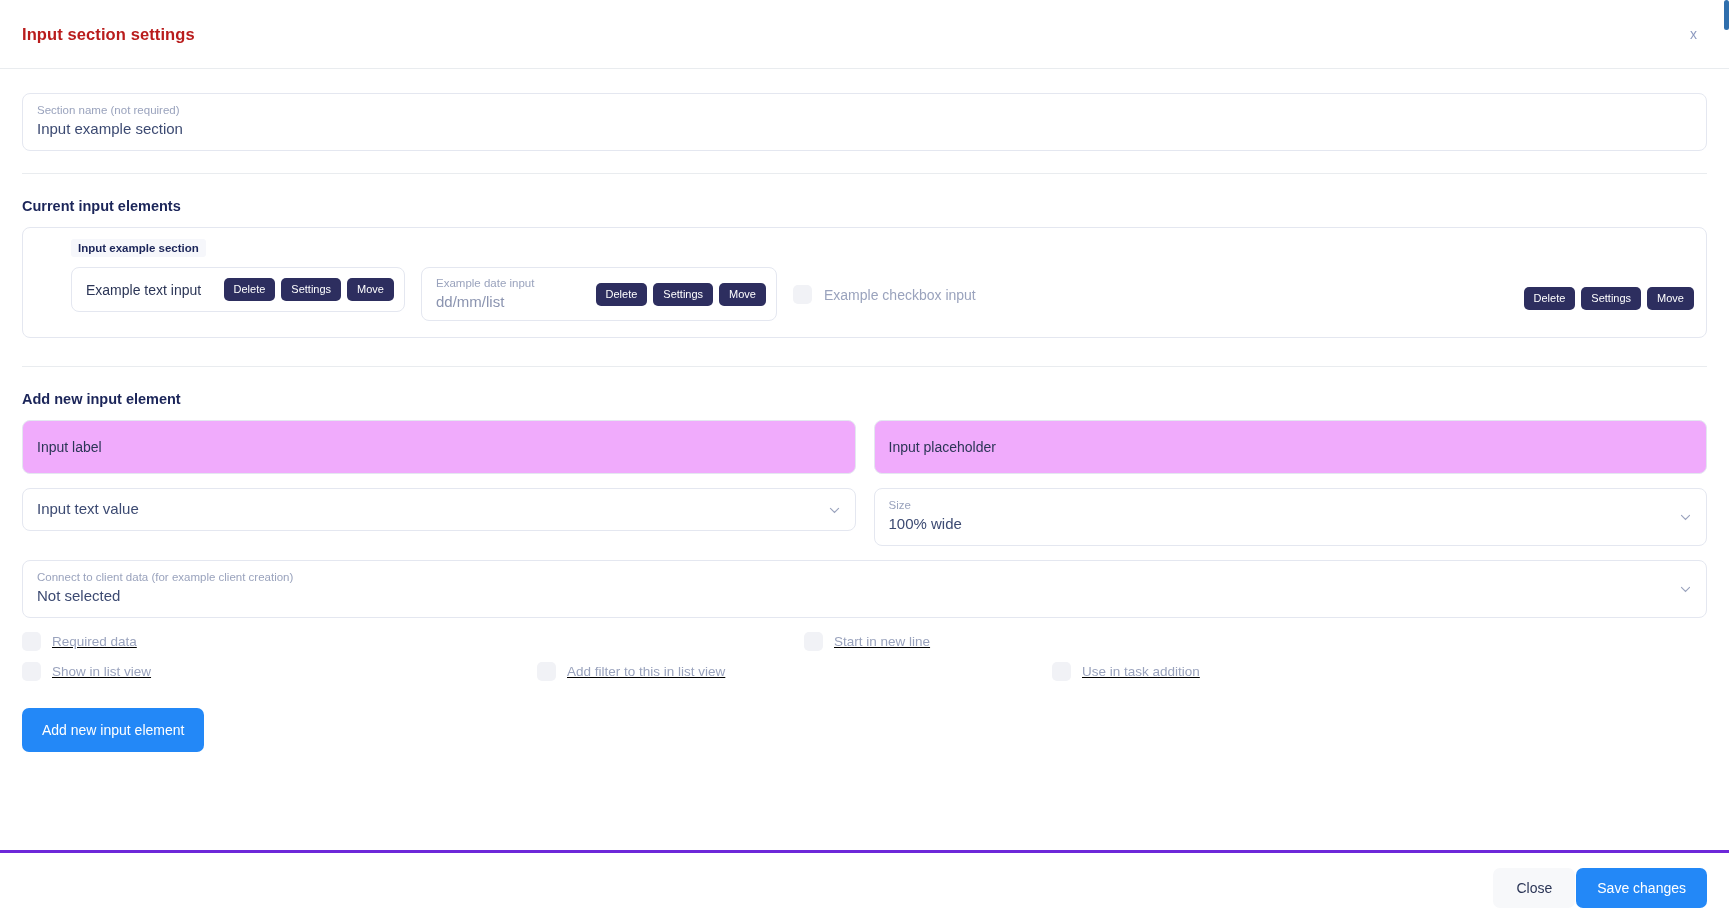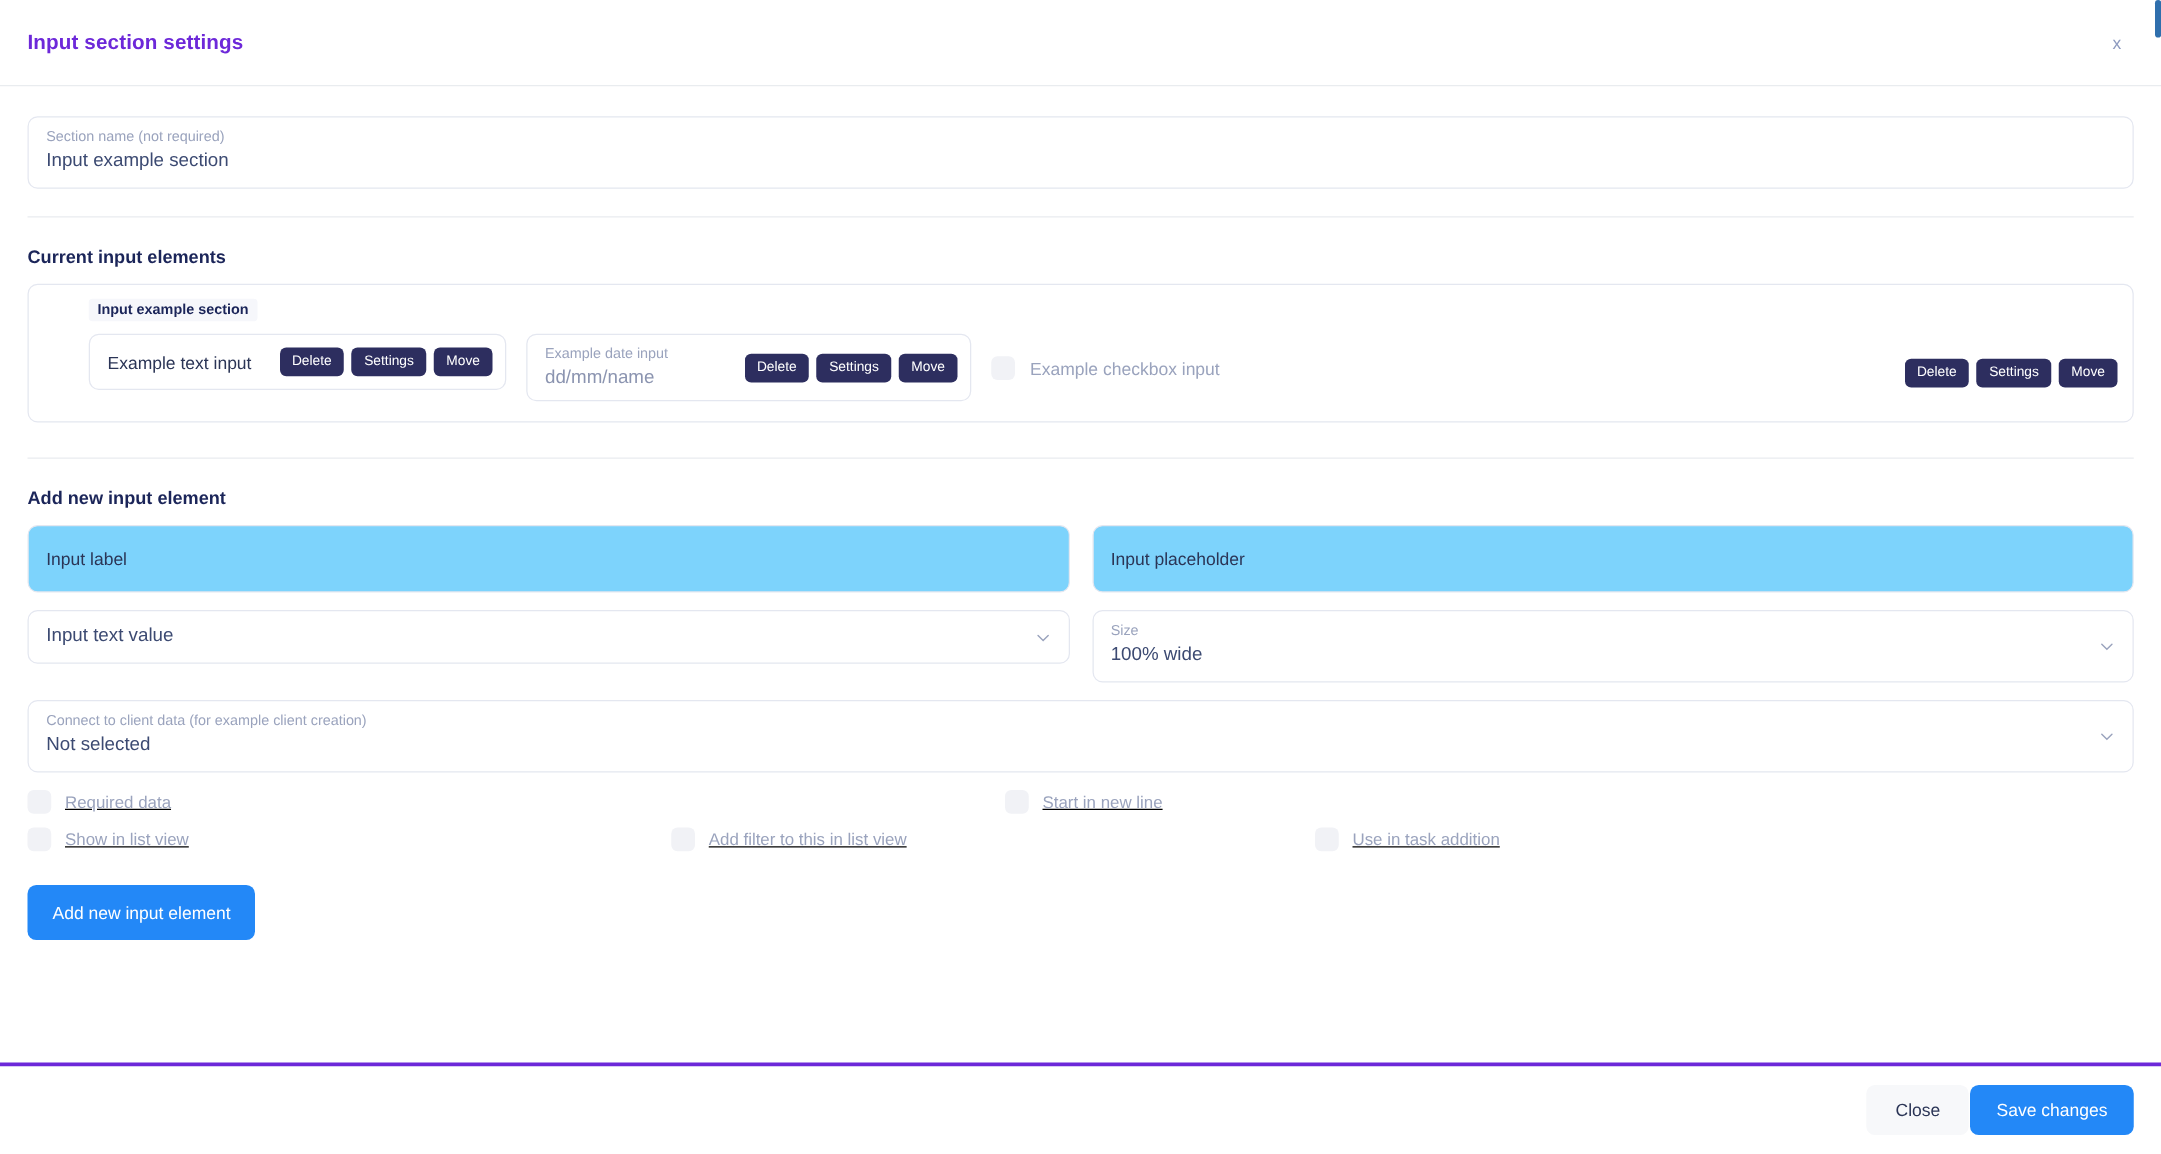--- a/index.html
+++ b/index.html
@@ -12,21 +12,21 @@
   .modal { position: relative; width: 1729px; height: 923px; background:#fff; display:flex; flex-direction:column; }
 
   
   .modal-header {
     height: 69px; flex: 0 0 69px;
     display: flex; align-items: center; justify-content: space-between;
     padding: 0 22px 0 22px;
     border-bottom: 1px solid #e9ecef;
     background:#fff;
   }
-  .modal-title { font-size: 16.5px; font-weight: 700; color: #6d28d9; letter-spacing: .1px; }
+  .modal-title { font-size: 16.5px; font-weight: 700; color: #b91c1c; letter-spacing: .1px; }
   .close-x {
     font-size: 14px; color:#8e9bc0; background:none; border:none; cursor:pointer;
     padding: 4px 10px; font-family:"Liberation Sans", sans-serif;
   }
 
   
   .modal-body { flex: 1 1 auto; padding: 0 22px; overflow: hidden; position: relative; }
 
   .field-box {
     border: 1px solid #e4e7f0; border-radius: 8px; background:#fff;
@@ -84,21 +84,21 @@
   
   .two-col { display:flex; gap: 18px; }
   .col { flex: 1 1 0; }
   .mb { margin-bottom: 14px; }
 
   .select-box { position: relative; }
   .chev {
     position:absolute; right:14px; top:50%; transform: translateY(-50%);
     width: 13px; height: 13px; color:#9aa3bd;
   }
-  .input-box { border:1px solid #e4e7f0; border-radius:8px; background:#7dd3fc; padding: 15px 14px; }
+  .input-box { border:1px solid #e4e7f0; border-radius:8px; background:#f0abfc; padding: 15px 14px; }
 
   .checks-grid { margin-top: 14px; }
   .checks-row { display:flex; align-items:center; margin-bottom: 11px; }
   .check-item { display:flex; align-items:center; gap:11px;text-decoration:underline; }
   .check-item .cb-square { width:19px; height:19px; }
   .check-label { font-size:13.5px; color:#9aa3bd; }
   .c1 { width: 782px; }
   .c2 { width: 515px; }
 
   .primary-btn {
@@ -163,21 +163,21 @@
           <span class="btn-group">
             <button class="mini-btn">Delete</button>
             <button class="mini-btn">Settings</button>
             <button class="mini-btn">Move</button>
           </span>
         </div>
 
         <div class="elem-box date-elem">
           <span class="elem-stack">
             <span class="sub">Example date input</span>
-            <span class="val">dd/mm/name</span>
+            <span class="val">dd/mm/list</span>
           </span>
           <span class="btn-group">
             <button class="mini-btn">Delete</button>
             <button class="mini-btn">Settings</button>
             <button class="mini-btn">Move</button>
           </span>
         </div>
 
         <div class="checkbox-elem">
           <span class="cb-square"></span>

